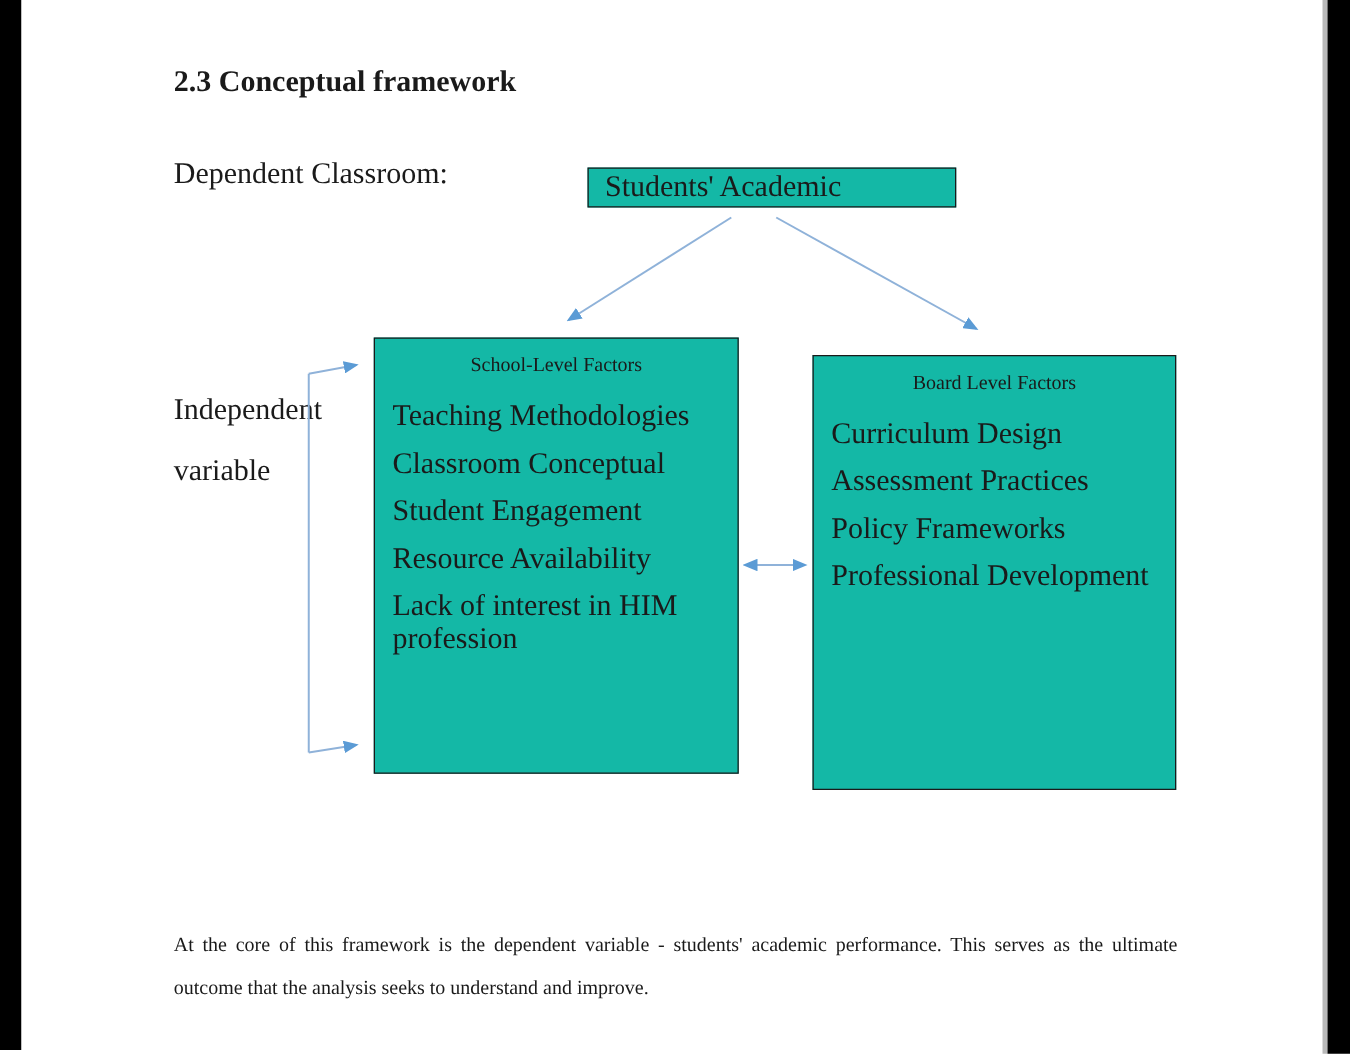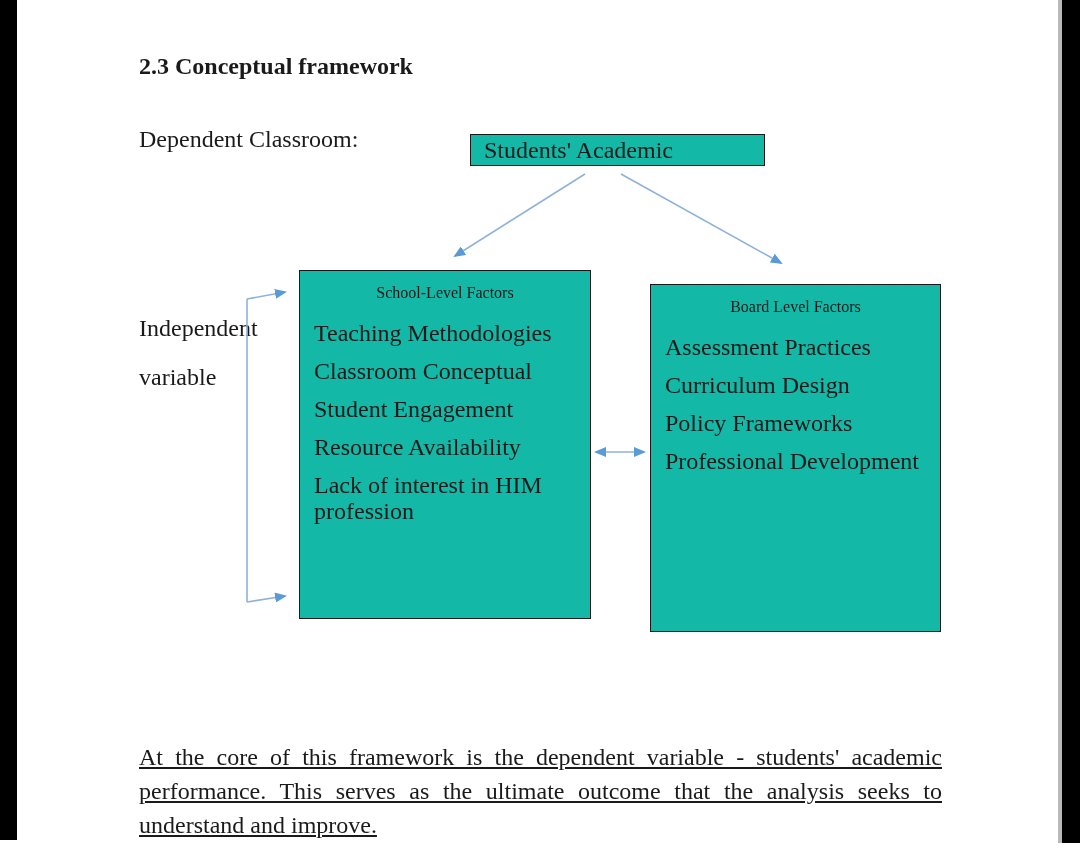--- a/index.html
+++ b/index.html
@@ -36,23 +36,22 @@
   .box-title{padding-top:11px;text-align:center;font-weight:normal;font-size:16px;line-height:22px;}
   .box-items{margin-top:16px;padding:0 14px 0 14px;}
   .box-item{font-size:24px;line-height:26px;margin-bottom:12px;}
 
   #indep-line1{left:139px;top:316px;}
   #indep-line2{left:139px;top:365px;}
 
   #figure-caption{left:139px;top:692px;}
   #body-paragraph{
     left:139px;top:740px;width:803px;
-    font-size:24px;line-height:34px;
+    font-size:16px;line-height:34px;
     text-align:justify;
-    text-decoration:underline;
   }
 
   #arrow-layer{position:absolute;left:0;top:0;width:1080px;height:845px;pointer-events:none;}
   .arrow-line{stroke:var(--arrow-line,#8FB2D9);stroke-width:1.6;fill:none;}
 </style>
 </head>
 <body>
 
 <div id="canvas">
 
@@ -96,22 +95,22 @@
         <div class="box-item">Classroom Conceptual</div>
         <div class="box-item">Student Engagement</div>
         <div class="box-item">Resource Availability</div>
         <div class="box-item">Lack of interest in HIM profession</div>
       </div>
   </div>
 
   <div class="dbox" id="board-box">
     <div class="box-title">Board Level Factors</div>
     <div class="box-items">
+        <div class="box-item">Curriculum Design</div>
         <div class="box-item">Assessment Practices</div>
-        <div class="box-item">Curriculum Design</div>
         <div class="box-item">Policy Frameworks</div>
         <div class="box-item">Professional Development</div>
       </div>
   </div>
 
 
   <div class="abs" id="body-paragraph">At the core of this framework is the dependent variable - students' academic performance. This serves as the ultimate outcome that the analysis seeks to understand and improve.</div>
 
 </div>
 

